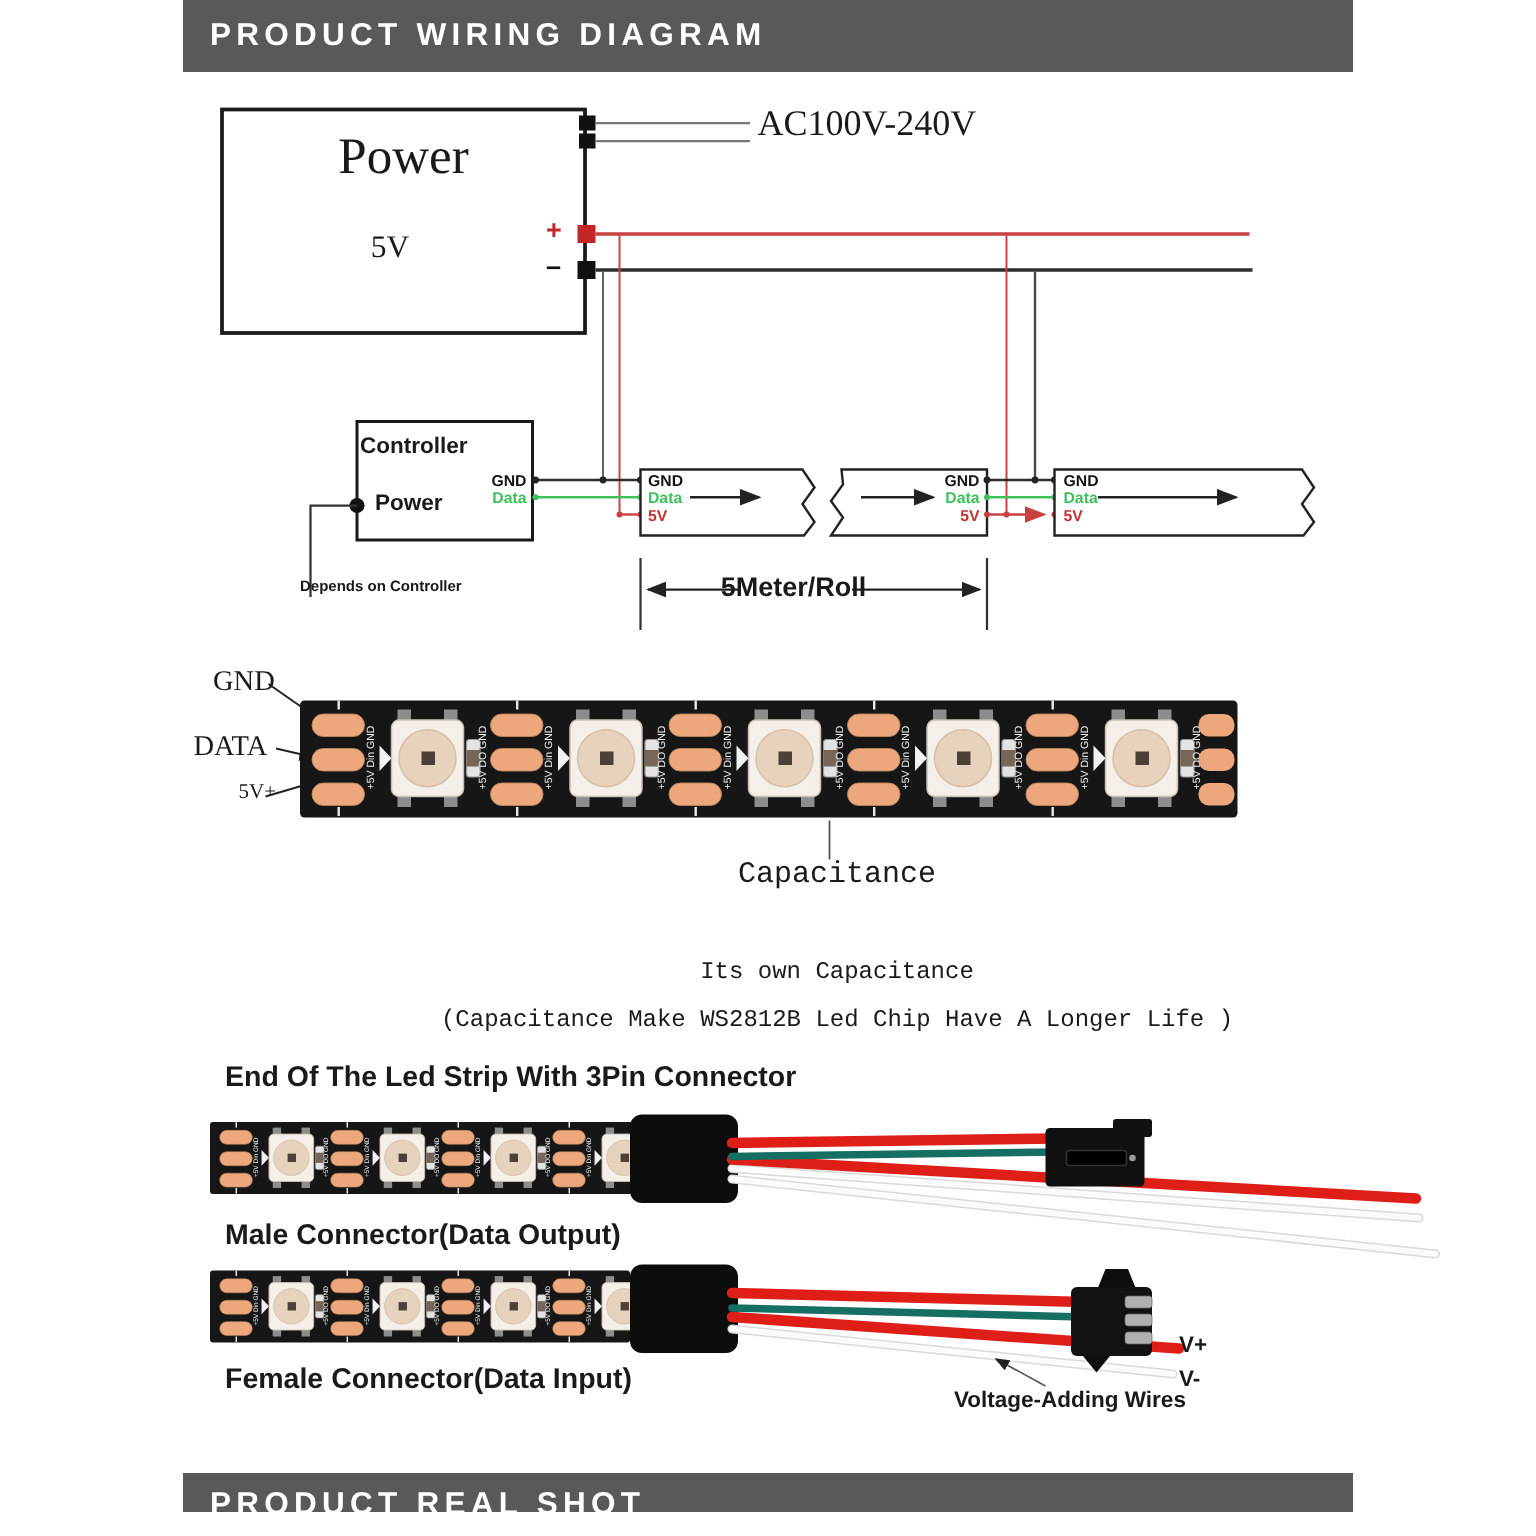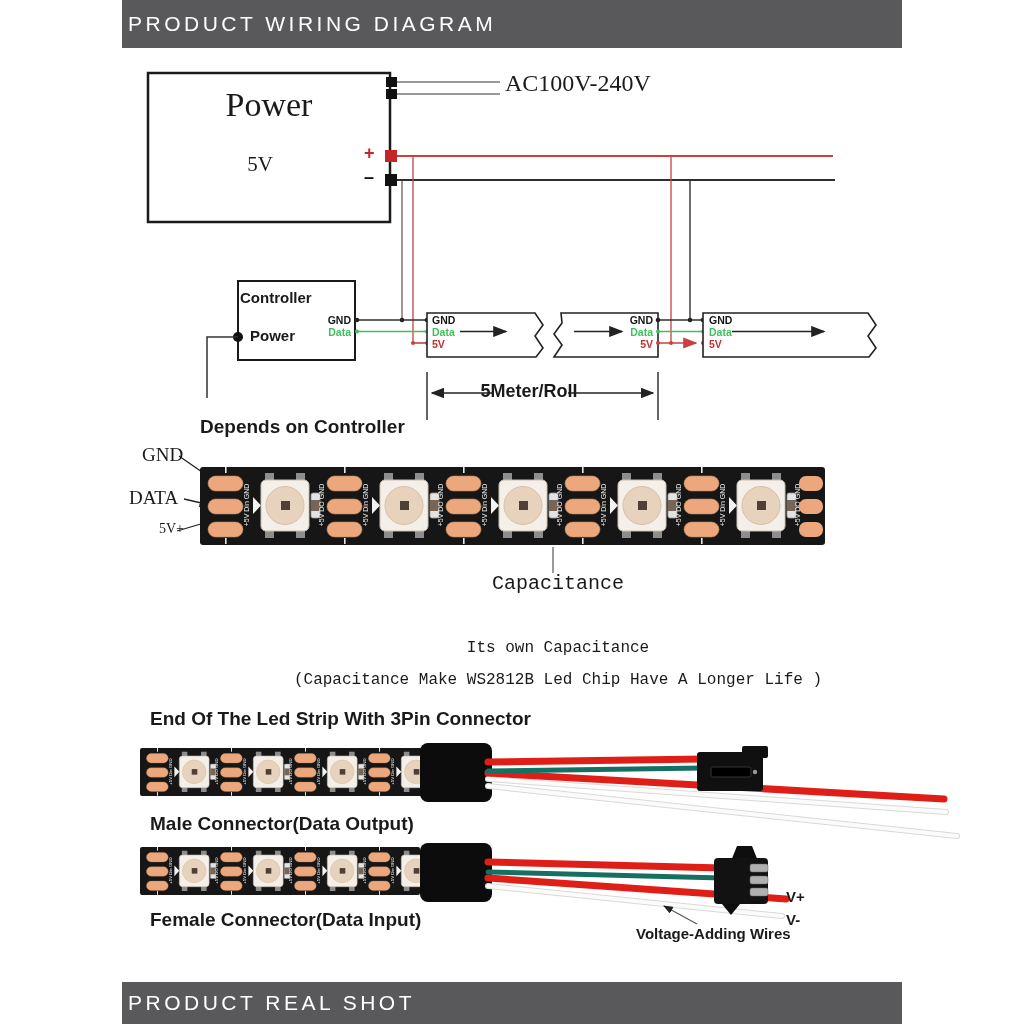--- a/index.html
+++ b/index.html
@@ -1,20 +1,20 @@
 <!DOCTYPE html>
 <html><head>
 <meta charset="utf-8">
 <style>
   html,body{margin:0;padding:0;background:#ffffff;}
   .page{position:relative;width:1024px;height:1024px;background:#fff;overflow:hidden;
         font-family:"Liberation Sans",sans-serif;color:#1a1a1a;}
   .abs{position:absolute;}
-  .bar{background:#59595b;color:#fff;font-weight:normal;font-size:21px;
-       letter-spacing:3.5px;padding-left:6px;box-sizing:border-box;}
+  .bar{background:#59595b;color:#fff;font-weight:bold;font-size:21px;
+       letter-spacing:3.5px;padding-left:18px;box-sizing:border-box;}
   .serif{font-family:"Liberation Serif",serif;}
   .mono{font-family:"Liberation Mono",monospace;}
   .sem{font-weight:600;}
   .ctr{transform:translateX(-50%);white-space:nowrap;}
   svg.layer{position:absolute;left:0;top:0;}
   .ts{font:bold 10.5px "Liberation Sans",sans-serif;}
   .tc{font:7px "Liberation Sans",sans-serif;fill:#ededed;}
   .red{fill:#c43030;} .grn{fill:#3fc05c;} .blk{fill:#141414;}
 </style>
 </head>
@@ -198,36 +198,36 @@
   </svg>
 
   <div class="abs serif" style="left:150px;top:86px;width:238px;text-align:center;font-size:34px;">Power</div>
   <div class="abs serif" style="left:150px;top:152px;width:220px;text-align:center;font-size:21px;">5V</div>
   <div class="abs serif" style="left:505px;top:70px;font-size:24px;">AC100V-240V</div>
   <div class="abs" style="left:364px;top:143px;font-size:18px;font-weight:bold;color:#c22626;">+</div>
   <div class="abs" style="left:364px;top:167px;font-size:18px;font-weight:bold;color:#111;">–</div>
 
   <div class="abs sem" style="left:240px;top:289px;width:113px;text-align:left;font-size:15px;">Controller</div>
   <div class="abs sem" style="left:250px;top:327px;font-size:15px;">Power</div>
-  <div class="abs sem" style="left:200px;top:416px;font-size:19px;">Depends on Controller</div>
+  <div class="abs sem" style="left:200px;top:386px;font-size:10px;">Depends on Controller</div>
   <div class="abs ctr" style="left:529px;top:381px;font-size:18px;font-weight:bold;">5Meter/Roll</div>
 
   <div class="abs serif" style="left:142px;top:444px;font-size:19px;">GND</div>
   <div class="abs serif" style="left:129px;top:487px;font-size:19px;">DATA</div>
   <div class="abs serif" style="left:127px;top:521px;font-size:14px;margin-left:32px;">5V+</div>
 
   <div class="abs mono ctr" style="left:558px;top:572px;font-size:20px;">Capacitance</div>
   <div class="abs mono ctr" style="left:558px;top:639px;font-size:16px;">Its own Capacitance</div>
   <div class="abs mono ctr" style="left:558px;top:671px;font-size:16px;">(Capacitance Make WS2812B Led Chip Have A Longer Life )</div>
 
   <div class="abs" style="left:150px;top:708px;font-size:19px;font-weight:bold;">End Of The Led Strip With 3Pin Connector</div>
   <div class="abs" style="left:150px;top:909px;font-size:19px;font-weight:bold;">Female Connector(Data Input)</div>
   <div class="abs" style="left:150px;top:813px;font-size:19px;font-weight:bold;">Male Connector(Data Output)</div>
 
   <div class="abs sem" style="left:786px;top:888px;font-size:15px;">V+</div>
   <div class="abs sem" style="left:786px;top:911px;font-size:15px;">V-</div>
   <div class="abs sem" style="left:636px;top:925px;font-size:15px;">Voltage-Adding Wires</div>
 
-  <div class="abs bar" style="left:122px;top:982px;width:780px;height:42px;line-height:42px;">
+  <div class="abs bar" style="left:122px;top:982px;width:780px;height:26px;line-height:42px;">
     <span>PRODUCT REAL SHOT</span>
   </div>
 
 </div>
 
 </body></html>

